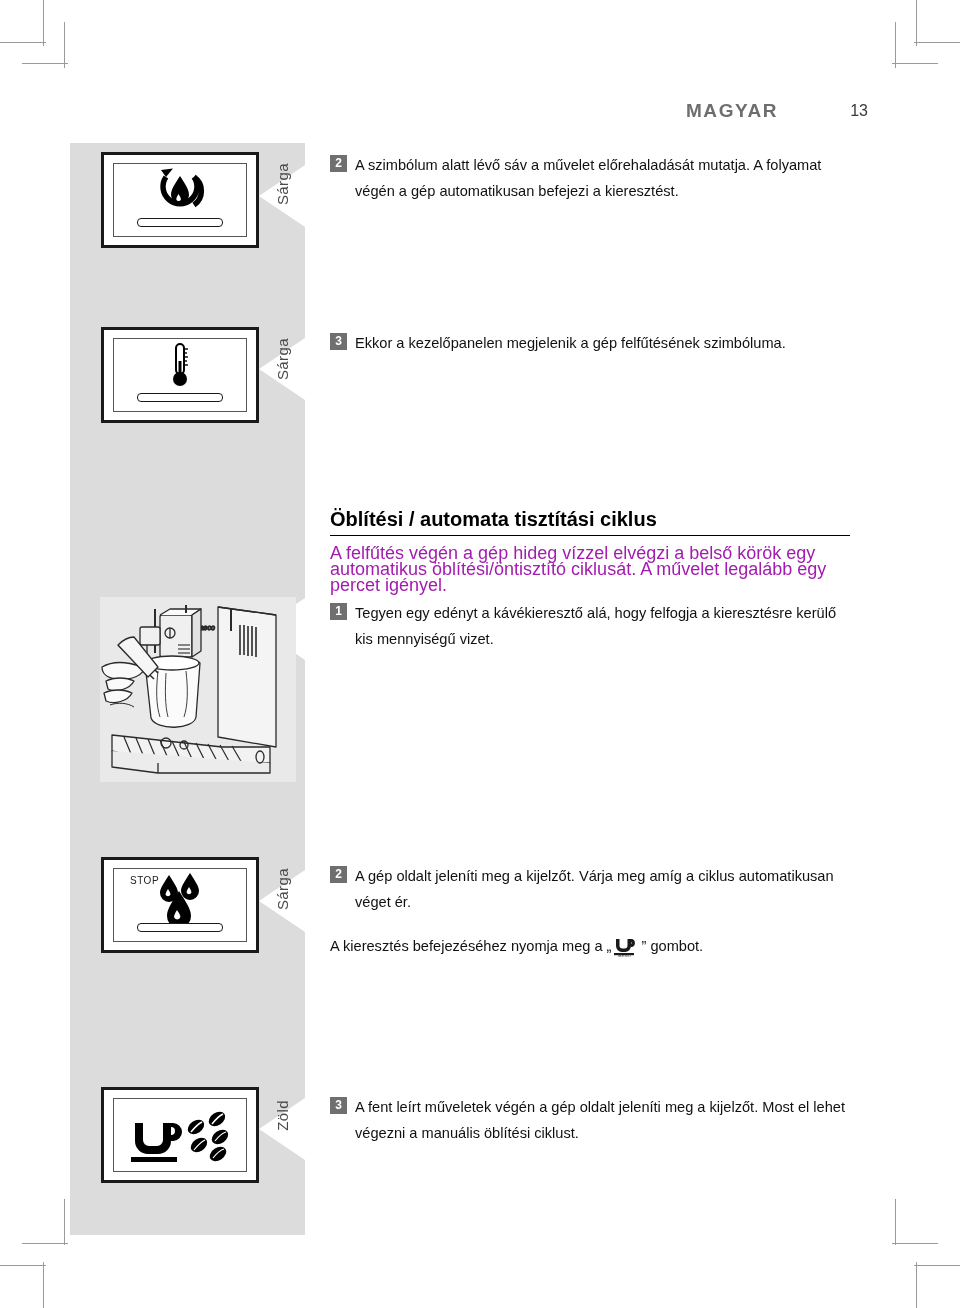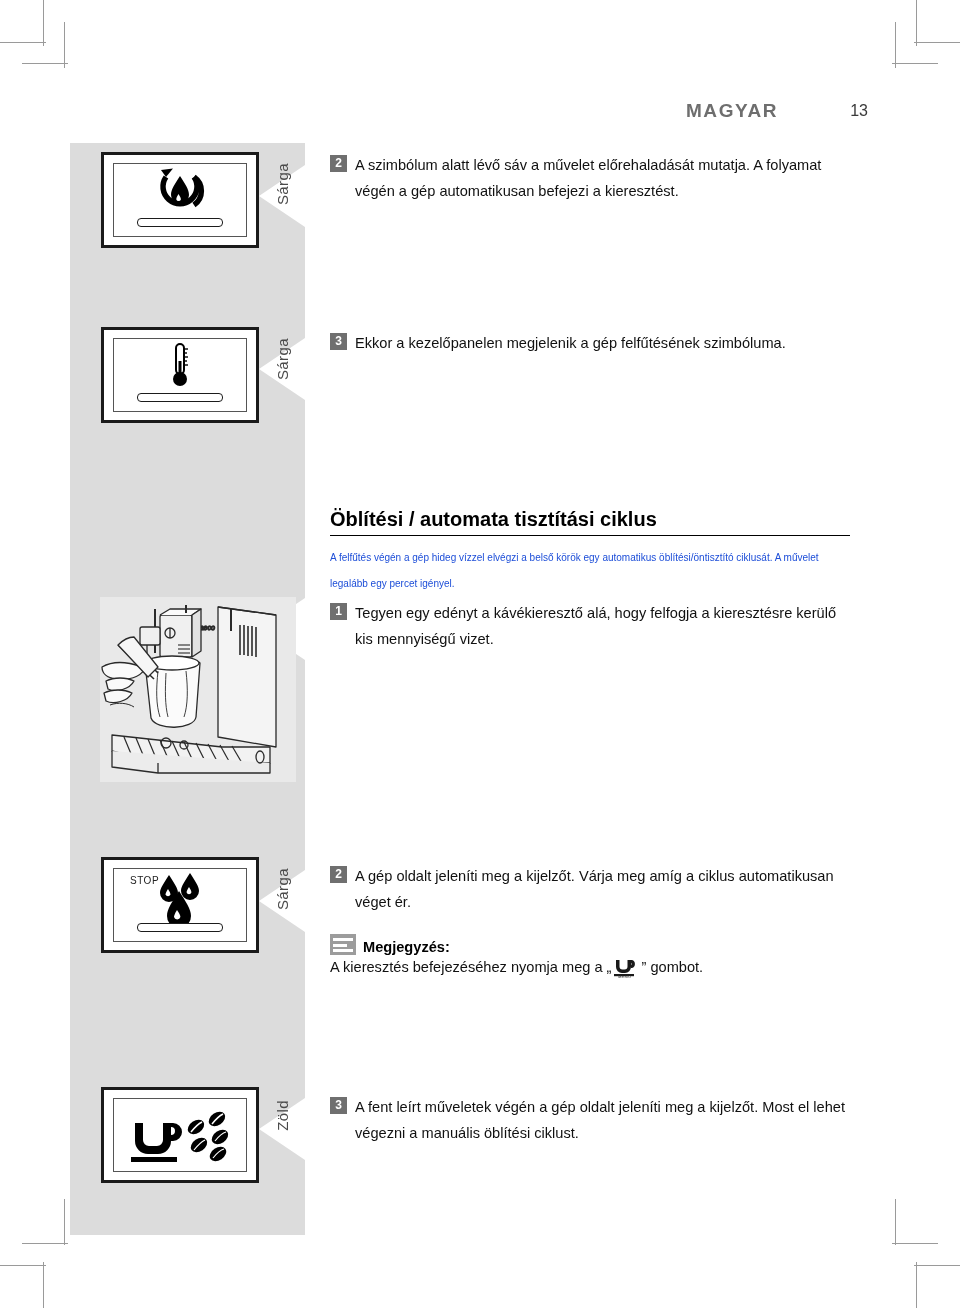--- a/index.html
+++ b/index.html
@@ -168,23 +168,23 @@
     color: #000000;
     padding-bottom: 4px;
   }
   .section-rule {
     border: 0;
     border-top: 1px solid #000;
     margin: 0 0 9px 0;
     width: 100%;
   }
   .para {
-    font-size: 10px;
-    line-height: 26px;
-    color: #1d4ed8;
+    font-size: 18px;
+    line-height: 16px;
+    color: #a21caf;
   }
 
   
   .note-head {
     display: flex;
     align-items: flex-end;
     gap: 7px;
   }
   .note-icon {
     flex: none;
@@ -444,28 +444,20 @@
     <span class="step-num">1</span>
     <span class="step-text">Tegyen egy edényt a kávékieresztő alá, hogy felfogja a kieresztésre kerülő kis mennyiségű vizet.</span>
   </div>
 
   <div class="block step" style="top:863px; width:520px;">
     <span class="step-num">2</span>
     <span class="step-text">A gép oldalt jeleníti meg a kijelzőt. Várja meg amíg a ciklus automatikusan véget ér.</span>
   </div>
 
   <div class="block" style="top:934px; width:520px;">
-    <div class="note-head">
-      <span class="note-icon">
-        <i></i>
-          <i></i>
-          <i></i>
-      </span>
-      <span class="note-title">Megjegyzés:</span>
-    </div>
     <div class="note-body">
       <span>A kieresztés befejezéséhez nyomja meg a „</span><span class="inline-memo">
         <svg width="28" height="22" viewBox="0 0 28 22">
           <path d="M4 4 L4 11 a6 6 0 0 0 6 6 L13 17 a6 6 0 0 0 6 -6 L19 4 L15.5 4 L15.5 10.5 a3 3 0 0 1 -3 3 L10.5 13.5 a3 3 0 0 1 -3 -3 L7.5 4 Z" fill="#1a1a1a"></path>
           <path d="M20 4 a4.2 4.2 0 0 1 0 8 L19 12 L19 9.2 a1.6 1.6 0 0 0 0 -2.4 L19 4 Z" fill="#1a1a1a"></path>
           <rect x="2" y="18" width="20" height="2.2" fill="#1a1a1a"></rect>
           <text x="6" y="22" font-family="Liberation Sans, sans-serif" font-size="4" fill="#2c2c2c" letter-spacing="0.2">MEMO</text>
         </svg>
       </span><span>” gombot.</span>
     </div>

